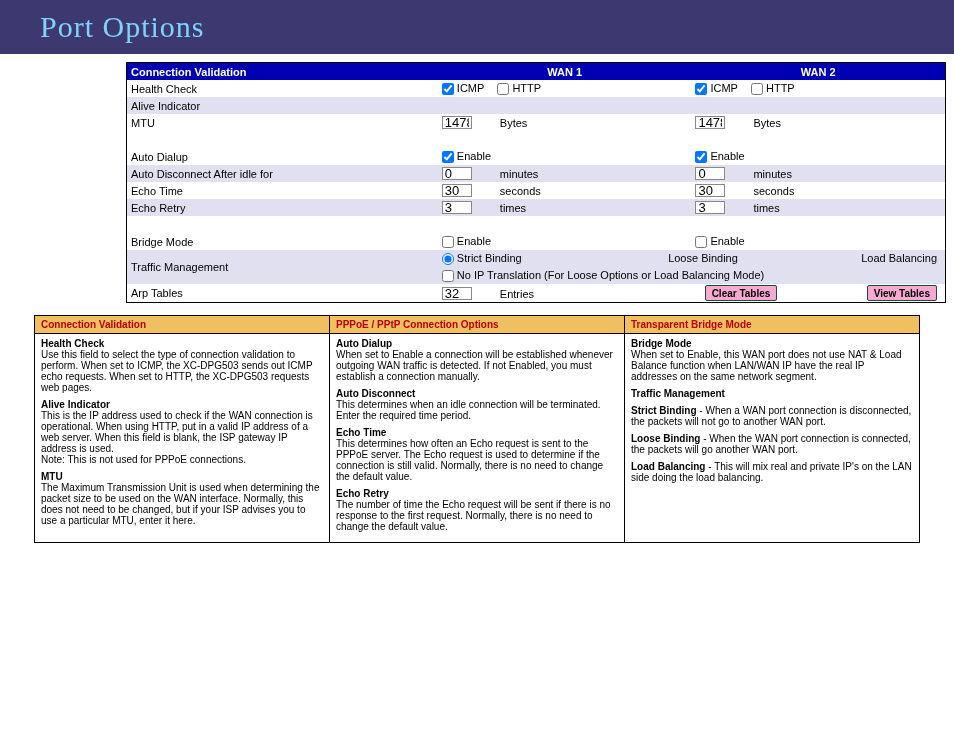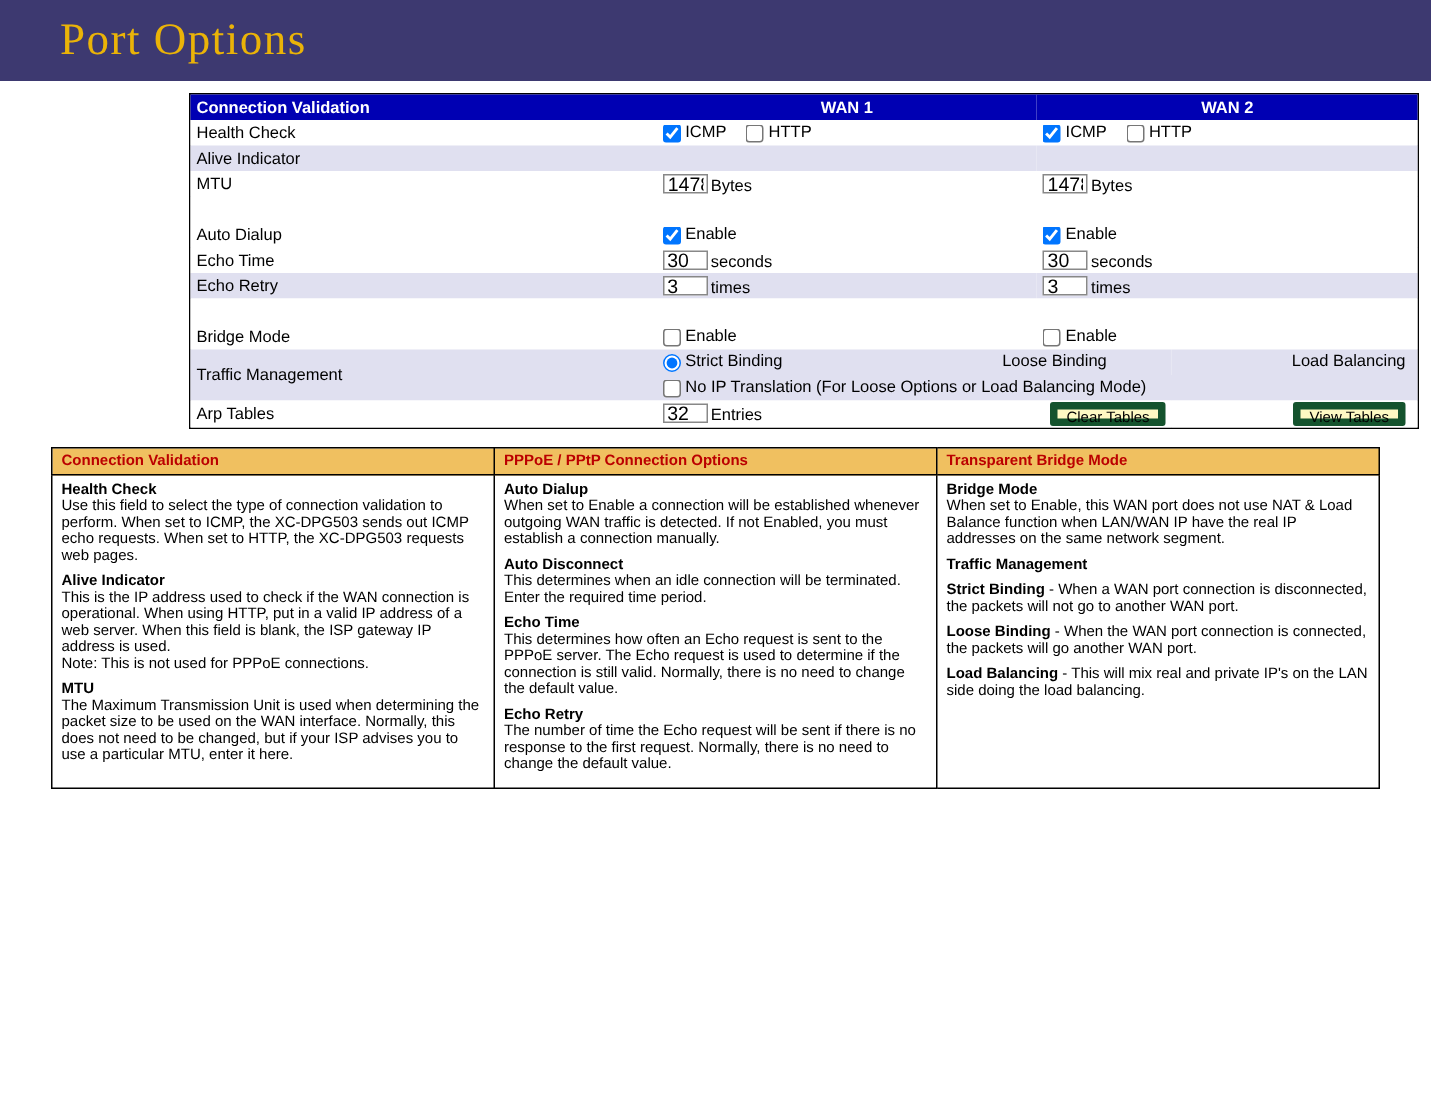--- a/index.html
+++ b/index.html
@@ -6,21 +6,21 @@
   body {
     margin: 0;
     font-family: Arial, Helvetica, sans-serif;
     font-size: 10px;
     color: #000;
     background: #fff;
     width: 954px;
   }
   .header-bar {
     background: #3d3970;
-    color: #eab308;
+    color: #7dd3fc;
     font-family: Georgia, 'Times New Roman', serif;
     font-size: 30px;
     font-weight: 400;
     padding: 10px 0 10px 40px;
     letter-spacing: 1px;
   }
   .content {
     padding: 8px 34px 0 34px;
   }
   .fig-caption {
@@ -64,24 +64,25 @@
   }
   input[type="checkbox"], input[type="radio"] {
     margin: 0 3px 0 0;
     vertical-align: middle;
     width: 12px; height: 12px;
   }
   .btn {
     font-size: 10px;
     padding: 0 6px;
     height: 16px;
-    border: 5px solid #14532d;
-    background: #fef9c3;
+    border: 1px solid #14532d;
+    background: #f9a8d4;
     cursor: pointer;
     border-radius: 2px;
+    font-weight: bold;
   }
   .radio-cell { text-align:left; }
   
   .desc-table {
     width: 100%;
     border-collapse: collapse;
     font-size: 10px;
   }
   .desc-table td {
     border: 1px solid #000;
@@ -96,21 +97,21 @@
   }
   .desc-block { margin-bottom: 6px; }
   .desc-block .dt { font-weight: bold; }
   .page-num {
     text-align: right;
     font-size: 10px;
     margin-top: 4px;
     padding-right: 10px;
   }
   .inline-pair label { margin-right: 10px; }
-  .cfg .wanlabel { white-space: nowrap; }
+  .cfg .wanlabel { white-space: nowrap; margin-left: 26px; }
 </style>
 </head>
 <body>
 
 <div class="header-bar">Port Options</div>
 
 <div class="content">
 
 
   <div class="config-wrap">
@@ -148,20 +149,25 @@
         <td><input type="text" class="tiny" value="1478" style=""><span class="wanlabel">Bytes</span></td>
       </tr>
       <tr class="spacer">
             <td colspan="3"></td>
           </tr>
 
       <tr class="row-even">
         <td>Auto Dialup</td>
         <td><label><input type="checkbox" checked="" style=""><span>Enable</span></label></td>
         <td><label><input type="checkbox" checked="" style=""><span>Enable</span></label></td>
+      </tr>
+      <tr class="row-odd">
+        <td>Auto Disconnect After idle for</td>
+        <td><input type="text" class="tiny" value="0" style=""><span class="wanlabel">minutes</span></td>
+        <td><input type="text" class="tiny" value="0" style=""><span class="wanlabel">minutes</span></td>
       </tr>
       <tr class="row-even">
         <td>Echo Time</td>
         <td><input type="text" class="tiny" value="30" style=""><span class="wanlabel">seconds</span></td>
         <td><input type="text" class="tiny" value="30" style=""><span class="wanlabel">seconds</span></td>
       </tr>
       <tr class="row-odd">
         <td>Echo Retry</td>
         <td><input type="text" class="tiny" value="3" style=""><span class="wanlabel">times</span></td>
         <td><input type="text" class="tiny" value="3" style=""><span class="wanlabel">times</span></td>

